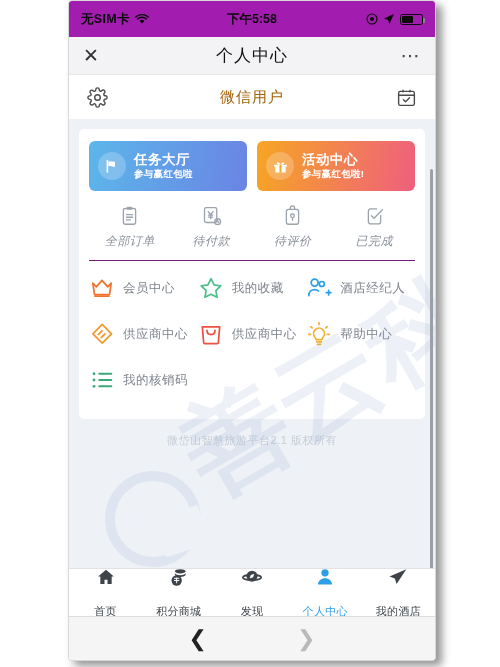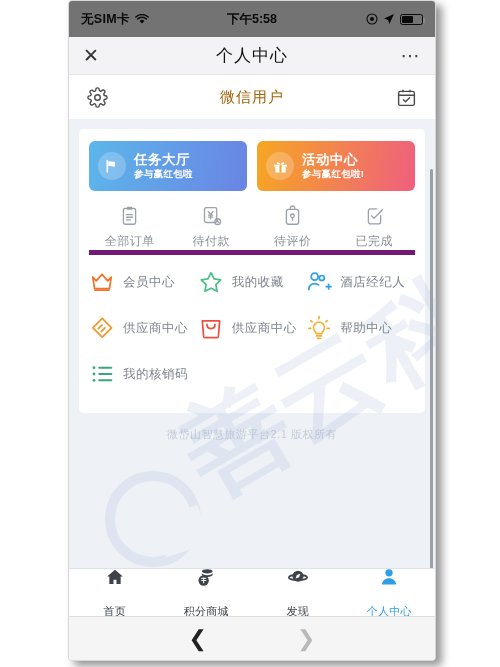--- a/index.html
+++ b/index.html
@@ -25,21 +25,21 @@
     border-radius:4px;
     box-shadow:6px 5px 9px rgba(0,0,0,.42);
     overflow:hidden;
     display:flex;
     flex-direction:column;
   }
 
   
   .statusbar {
     height:29px;
-    background:#737373;
+    background:#a21caf;
     display:flex; align-items:center;
     padding:18px 12px;
     font-size:12.5px;
     font-weight:bold;
     color:#0a0a0a;
     position:relative;
     flex:0 0 auto;
   }
   .sb-left { display:flex; align-items:center; gap:5px; letter-spacing:.3px;}
   .sb-center {
@@ -121,22 +121,23 @@
     background:rgba(255,255,255,.22);
     display:flex; align-items:center; justify-content:center;
     flex:0 0 auto;
   }
   .banner-txt { line-height:1.15; }
   .banner-t1 { font-size:13.5px; font-weight:bold; letter-spacing:.5px; }
   .banner-t2 { font-size:9.5px; font-weight:bold; letter-spacing:.3px; margin-top:2px; }
 
   
   .orders {
-    display:flex; margin-top:14px; 
-    border-bottom:5px solid #701a75;
+    display:flex; margin-top:14px; padding-bottom:10px;
+    border-bottom:1px solid #701a75;
+    font-style:italic;
   }
   .order-item {
     flex:1; display:flex; flex-direction:column;
     align-items:center; gap:7px;
   }
   .order-label { font-size:12px; color:#8a9099; letter-spacing:.5px;}
 
   
   .grid {
     display:flex; flex-wrap:wrap; padding-top:14px;
@@ -485,20 +486,28 @@
       <div class="tab active">
         <span>
           <svg width="20" height="20" viewBox="0 0 24 24" fill="#2d9fe6">
             <circle cx="12" cy="7" r="4.4"></circle>
             <path d="M3.6 21c0-4.4 3.8-7.6 8.4-7.6s8.4 3.2 8.4 7.6z"></path>
           </svg>
         </span>
         <span class="tab-label">个人中心</span>
       </div>
 
+      <div class="tab">
+        <span>
+          <svg width="20" height="20" viewBox="0 0 24 24" fill="#3d4349">
+            <path d="M22 2.6L1.8 11.4l6.4 2.3 2.1 6.6z"></path>
+          </svg>
+        </span>
+        <span class="tab-label">我的酒店</span>
+      </div>
 
     </div>
 
     <div class="browserbar">
       <span class="chev back">❮</span>
       <span class="chev fwd">❯</span>
     </div>
 
   </div>
 </div>

